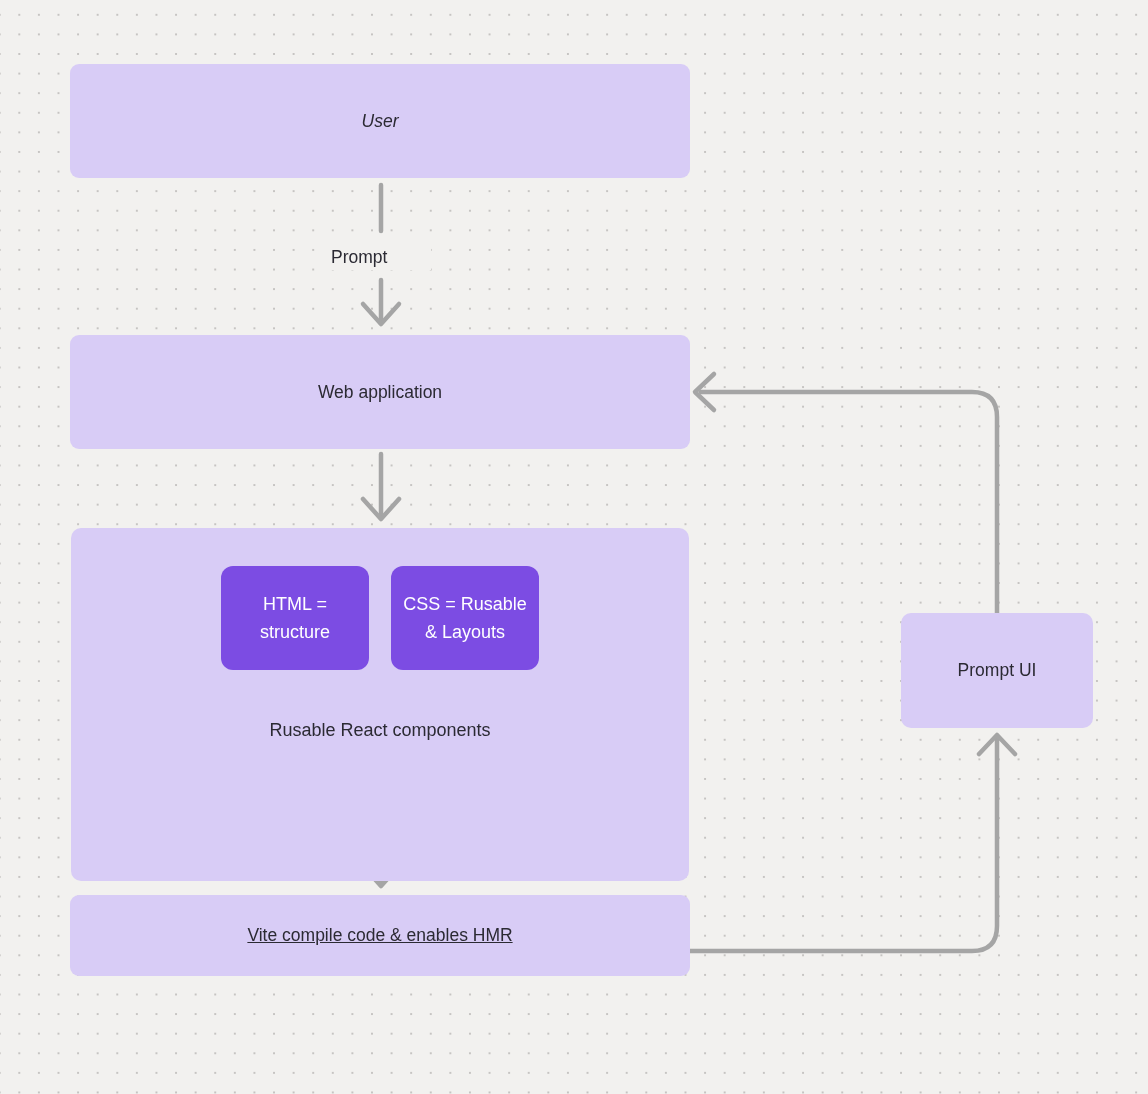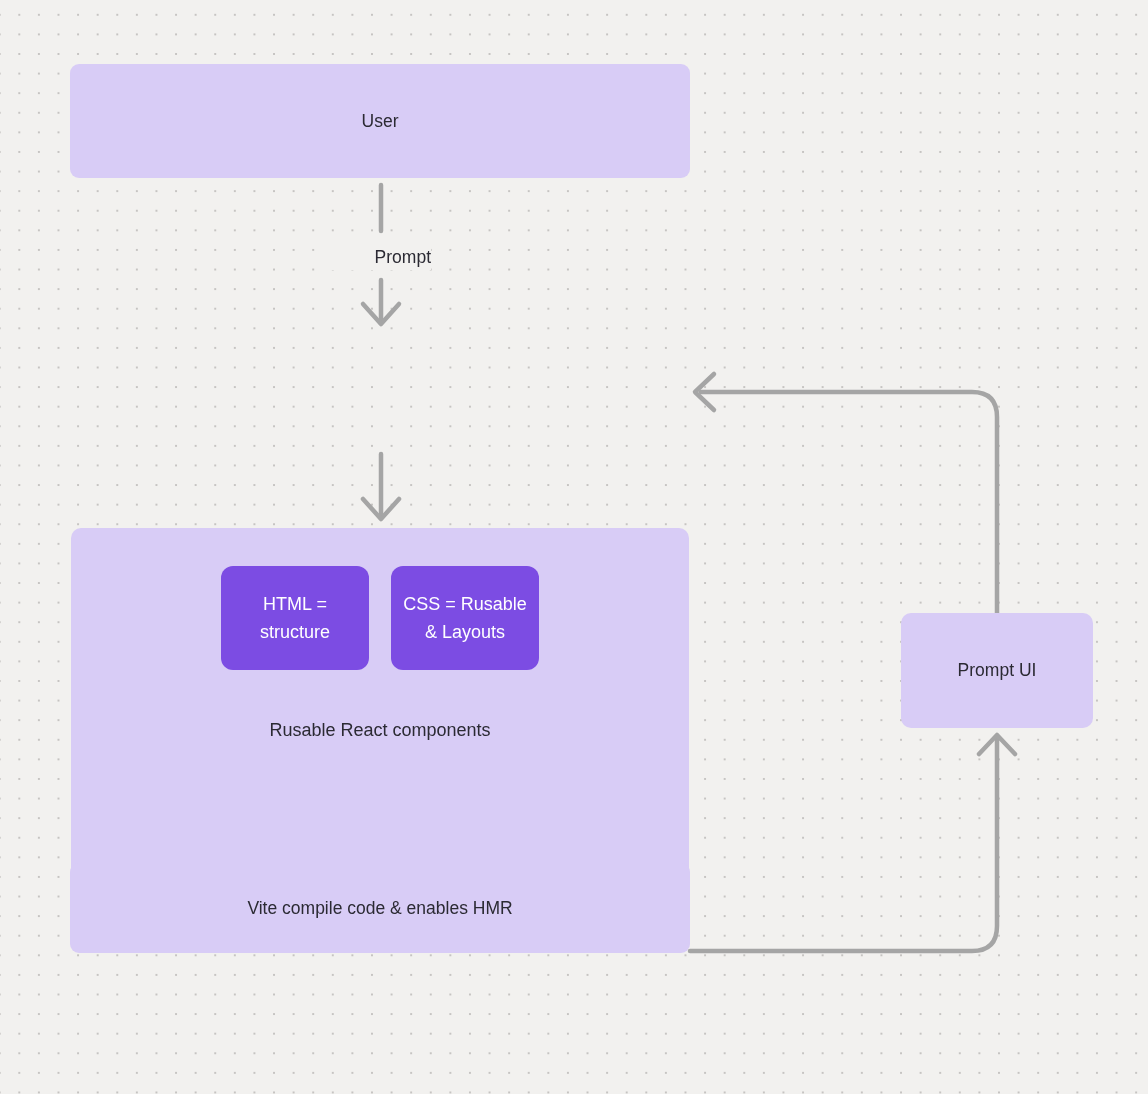--- a/index.html
+++ b/index.html
@@ -29,23 +29,23 @@
   .node {
     position: absolute;
     background: #d8ccf6;
     border-radius: 9px;
     display: flex;
     align-items: center;
     justify-content: center;
     color: #2b2a33;
     font-size: 17.5px;
   }
-  #node-user    { left: 70px;  top: 64px;  width: 620px; height: 114px; }
+  #node-user    { left: 70px;  top: 64px;  width: 620px; height: 114px; font-style: italic; }
   #node-webapp  { left: 70px;  top: 335px; width: 620px; height: 114px; }
-  #node-vite    { left: 70px;  top: 863px; width: 620px; height: 90px; }
+  #node-vite    { left: 70px;  top: 895px; width: 620px; height: 81px; text-decoration: underline; }
   #node-render  { left: 901px; top: 613px; width: 192px; height: 115px; border-radius: 10px; }
   #node-components {
     left: 71px; top: 528px; width: 618px; height: 353px;
     border-radius: 10px;
     flex-direction: column;
     justify-content: flex-start;
     padding-top: 38px;
   }
   .chip-row { display: flex; gap: 22px; }
   .chip {
@@ -63,21 +63,21 @@
   }
   .group-label {
     margin-top: 50px;
     font-size: 18px;
     color: #2b2a33;
     text-align: center;
   }
   .edge-label {
     position: absolute;
     left: 331px; top: 245px; width: 100px;
-    text-align: right;
+    text-align: left;
     font-size: 17.5px;
     color: #2b2a33;
     background: #f2f1ef;
     padding: 2px 0;
   }
 </style>
 </head>
 <body>
 
 <div class="canvas">
@@ -100,20 +100,23 @@
     <path class="line" d="M997 613 V417 Q997 392 972 392 H701"></path>
     <path class="line" d="M714 374 L695 392 L714 410"></path>
   </svg>
 
   <div class="node" id="node-user">
     <span class="node-label">User</span>
   </div>
 
   <div class="edge-label" id="label-prompt">Prompt</div>
 
+  <div class="node" id="node-webapp">
+    <span class="node-label">Web application</span>
+  </div>
 
   <div class="node" id="node-components">
     <div class="chip-row">
       <div class="chip">
         <span>HTML =</span>
         <span>structure</span>
       </div>
       <div class="chip">
         <span>CSS = Rusable</span>
         <span>&amp; Layouts</span>

